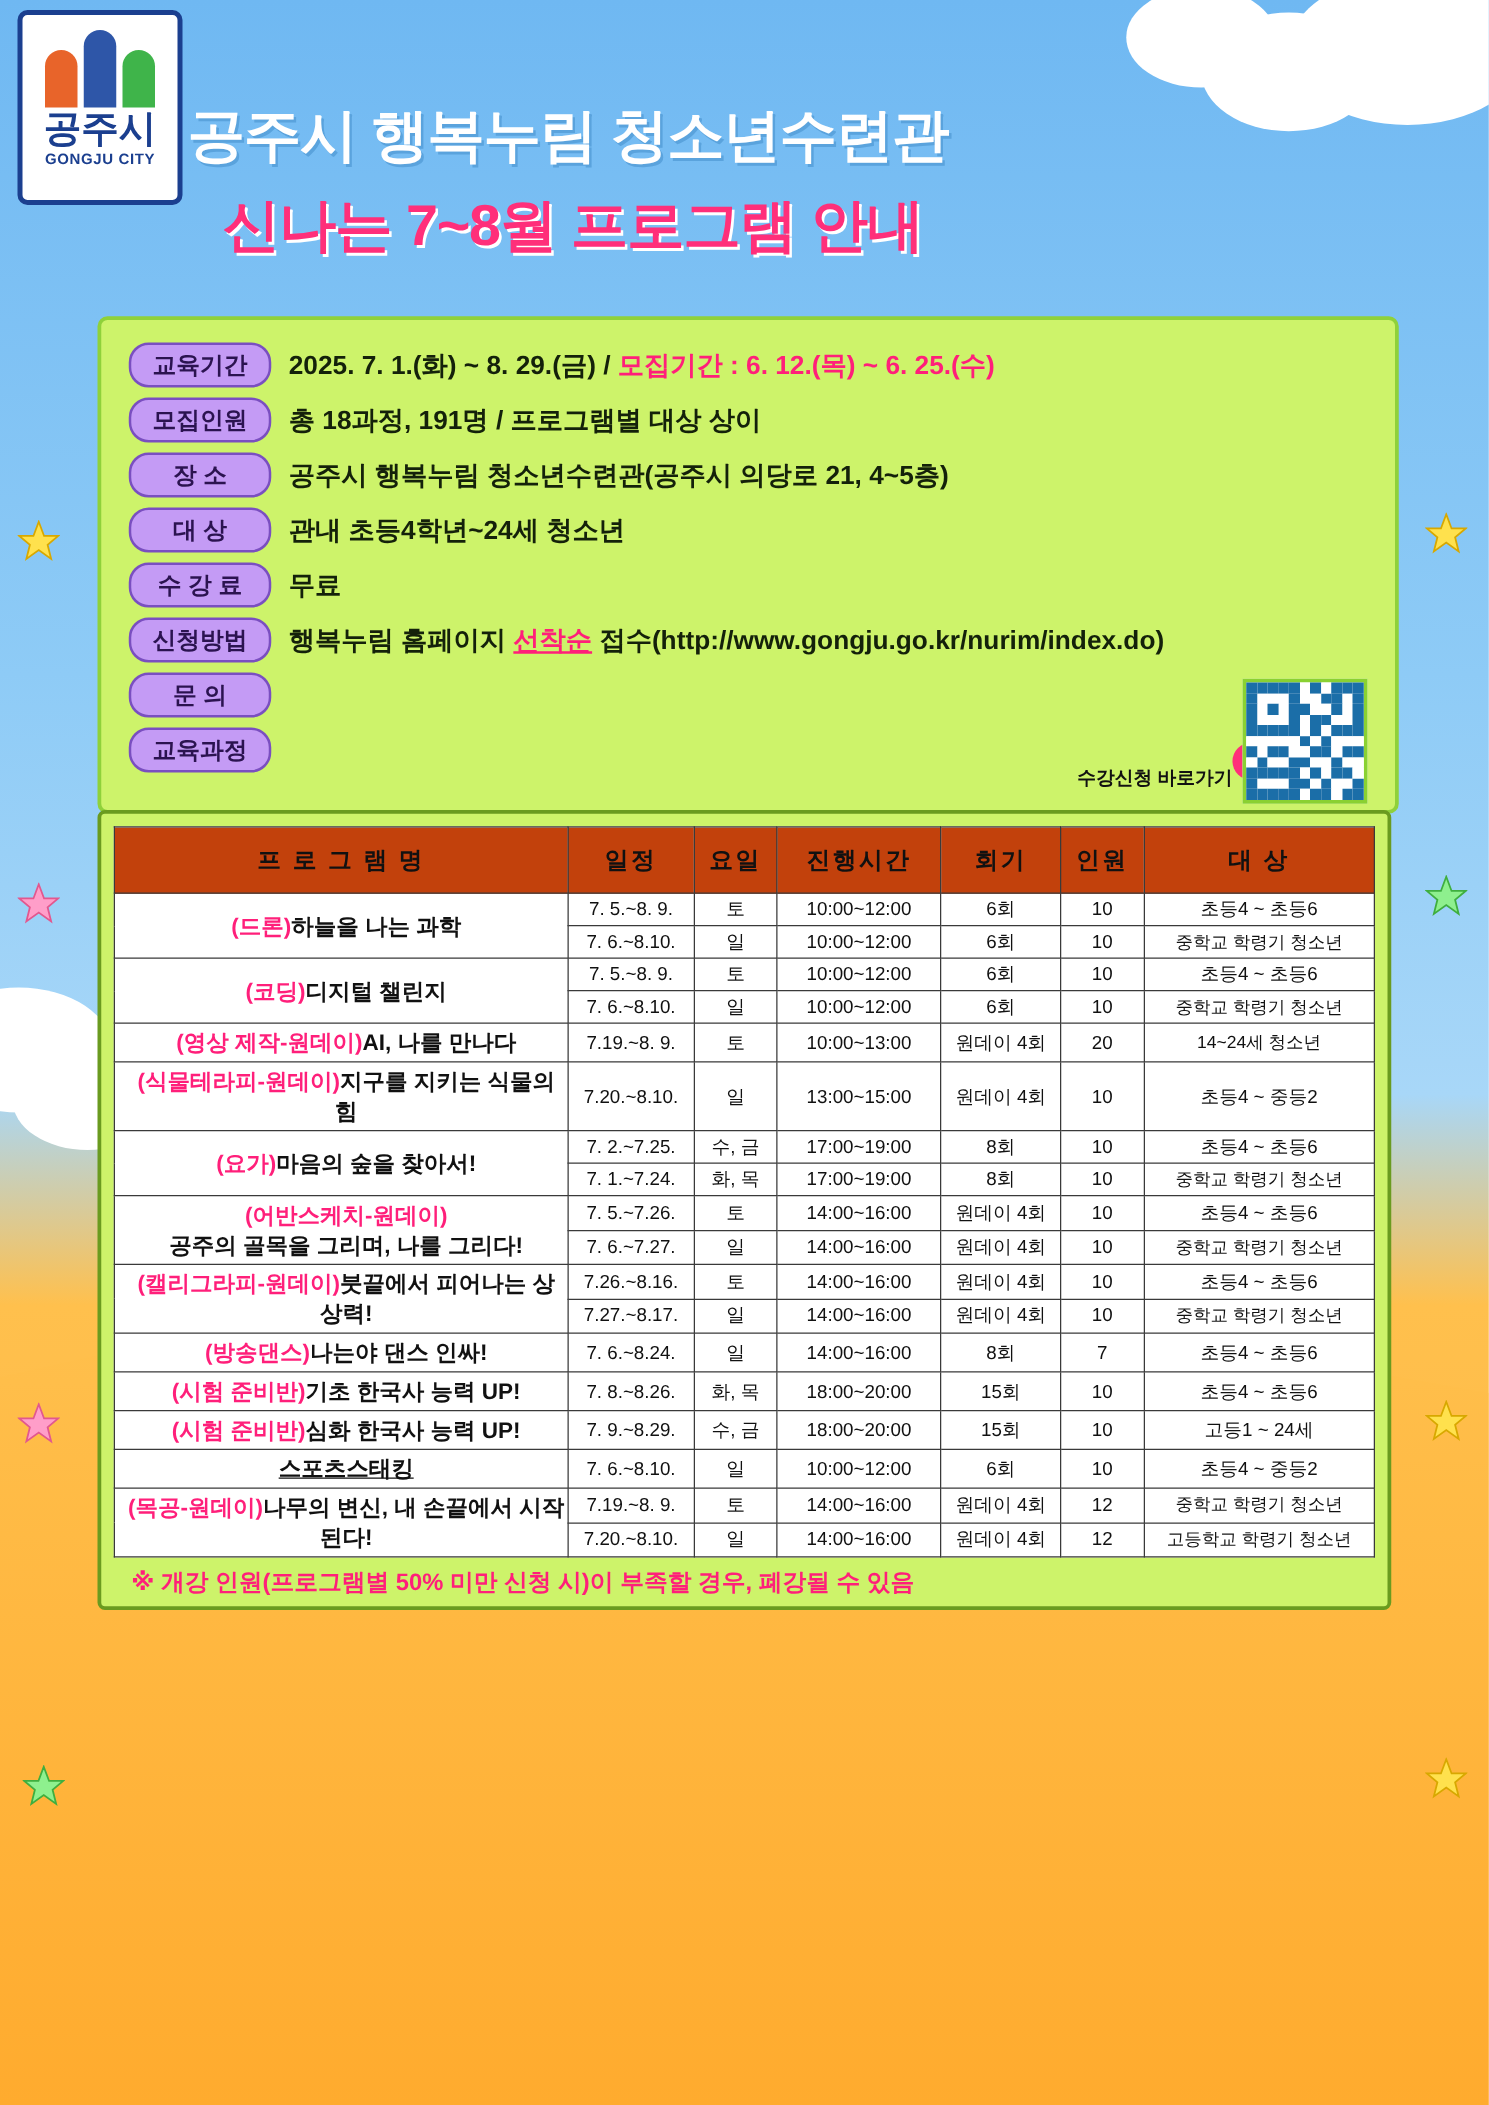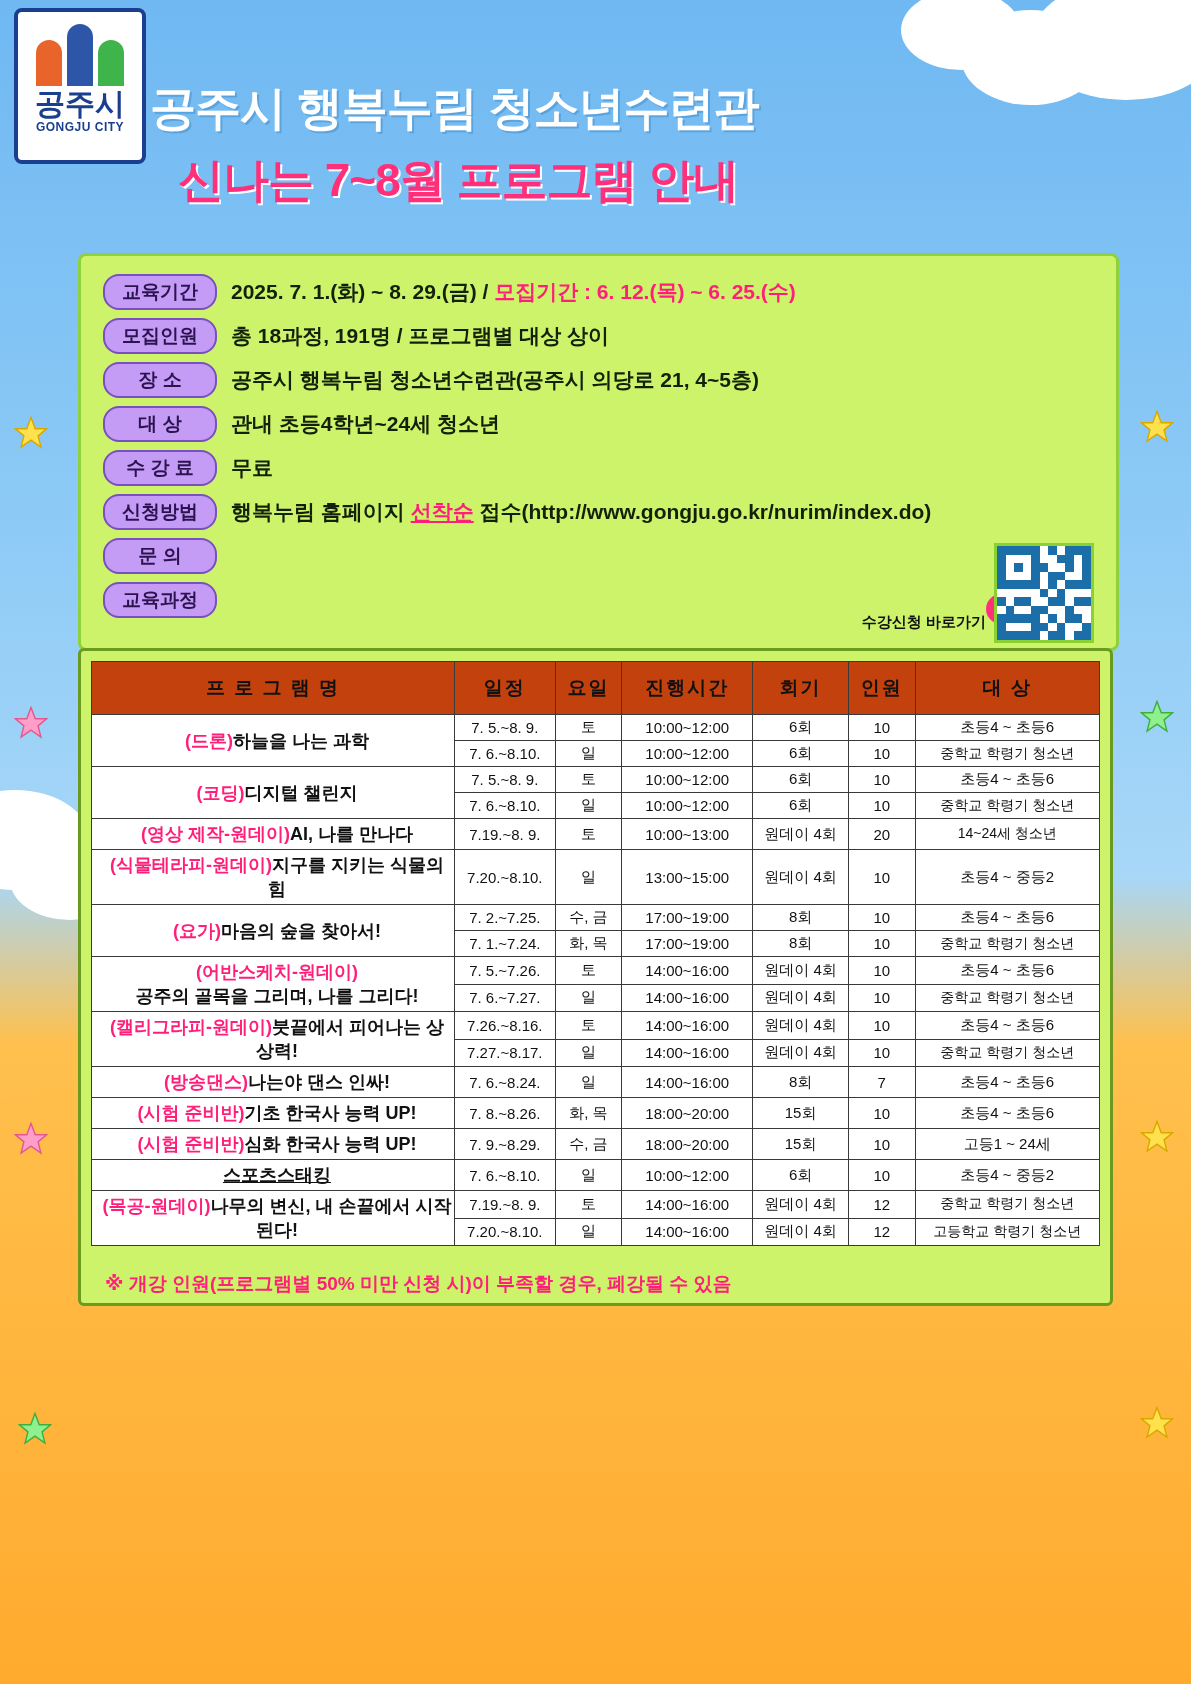--- a/index.html
+++ b/index.html
@@ -54,21 +54,21 @@
   
   .tablewrap{position:absolute;left:78px;top:648px;width:1035px;
     background:#cdf36a;border:3px solid #6a9b1f;border-radius:6px;padding:10px 10px 6px 10px;box-sizing:border-box;}
   table{border-collapse:collapse;width:100%;background:#fff;table-layout:fixed;}
   th,td{border:1px solid #3a3a3a;text-align:center;font-size:15px;color:#111;padding:3px 2px;}
   thead th{background:#c2410c;font-size:19px;font-weight:bold;height:46px;letter-spacing:2px;}
   td.name{text-align:center;padding-left:10px;font-size:18px;font-weight:bold;}
   td.name .pn{color:#ff1f7a;}
   td.name .under{text-decoration:underline;}
   .c0{width:36%}.c1{width:10%}.c2{width:6.6%}.c3{width:13%}.c4{width:9.5%}.c5{width:6.6%}.c6{width:18.3%}
-  .note{margin-top:25px;font-size:19px;font-weight:bold;color:#ff1f7a;padding-left:14px;}
+  .note{margin-top:7px;font-size:19px;font-weight:bold;color:#ff1f7a;padding-left:14px;}
   .small{font-size:14px;}
 </style>
 </head>
 <body>
 
 <div class="cloud c1"></div>
 <div class="cloud c2"></div>
 <div class="cloud c3"></div>
 <div class="ground"></div>
 <div class="cloud c4"></div>

